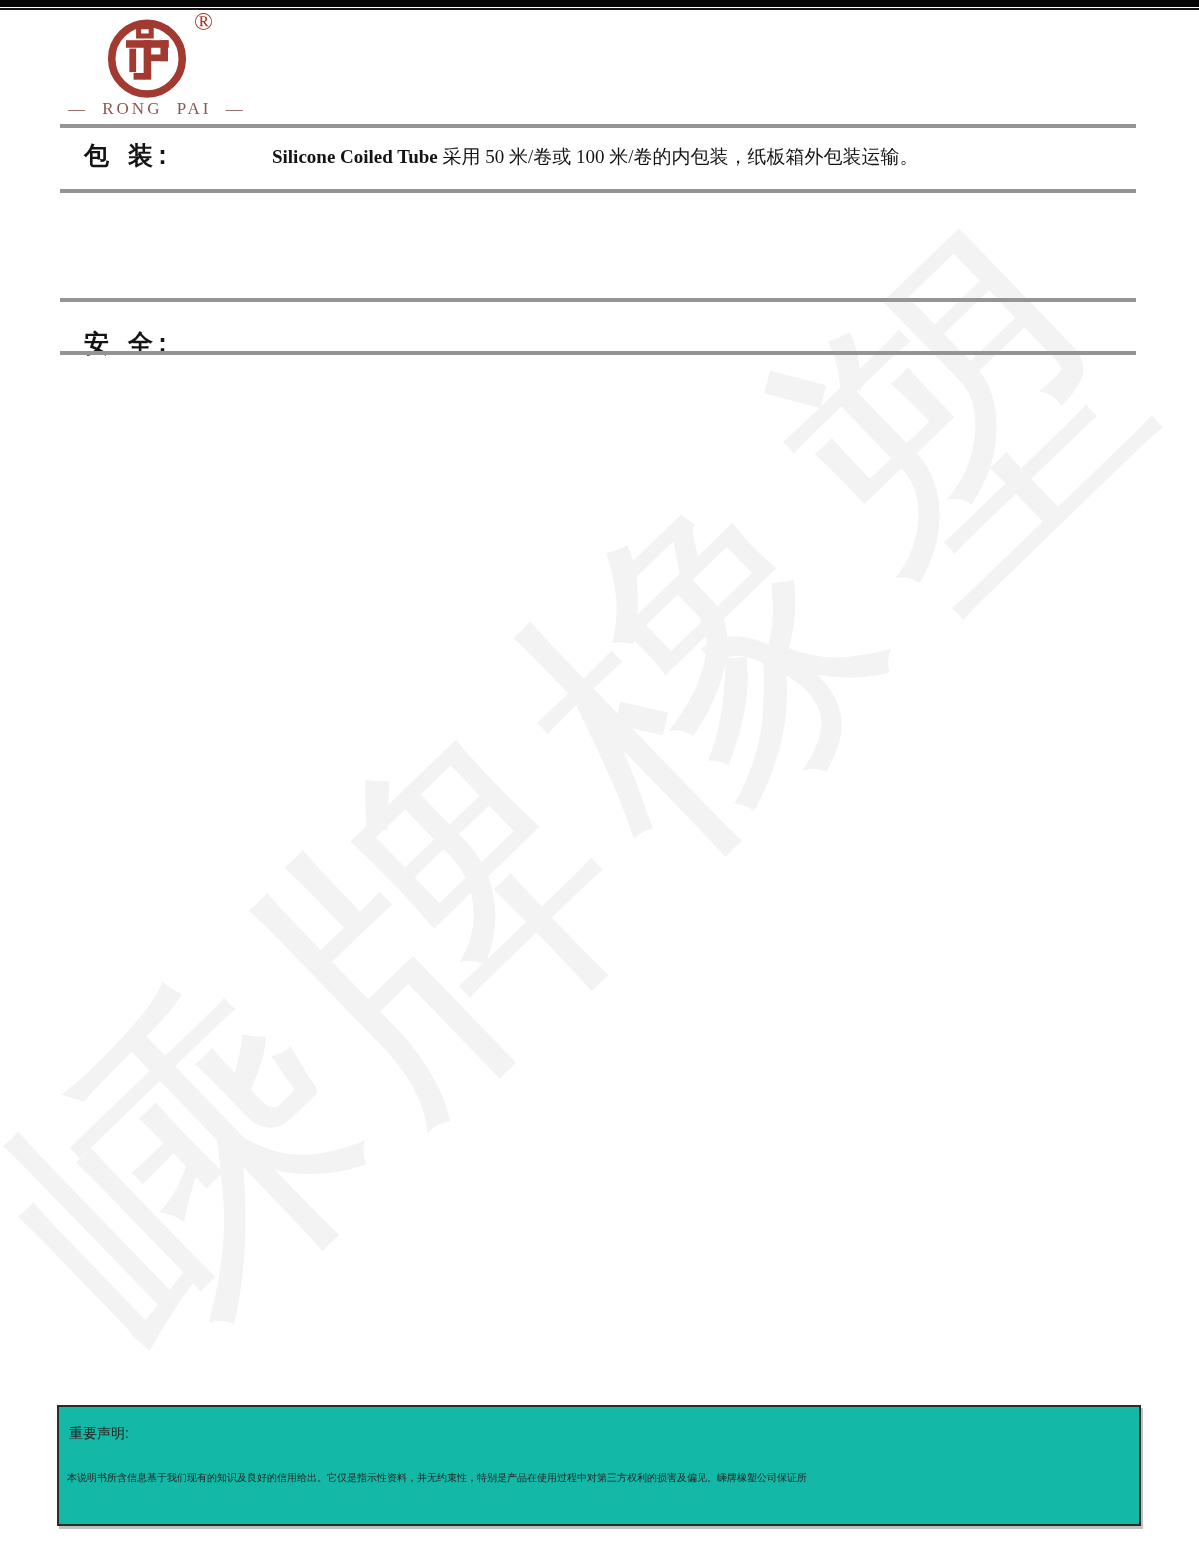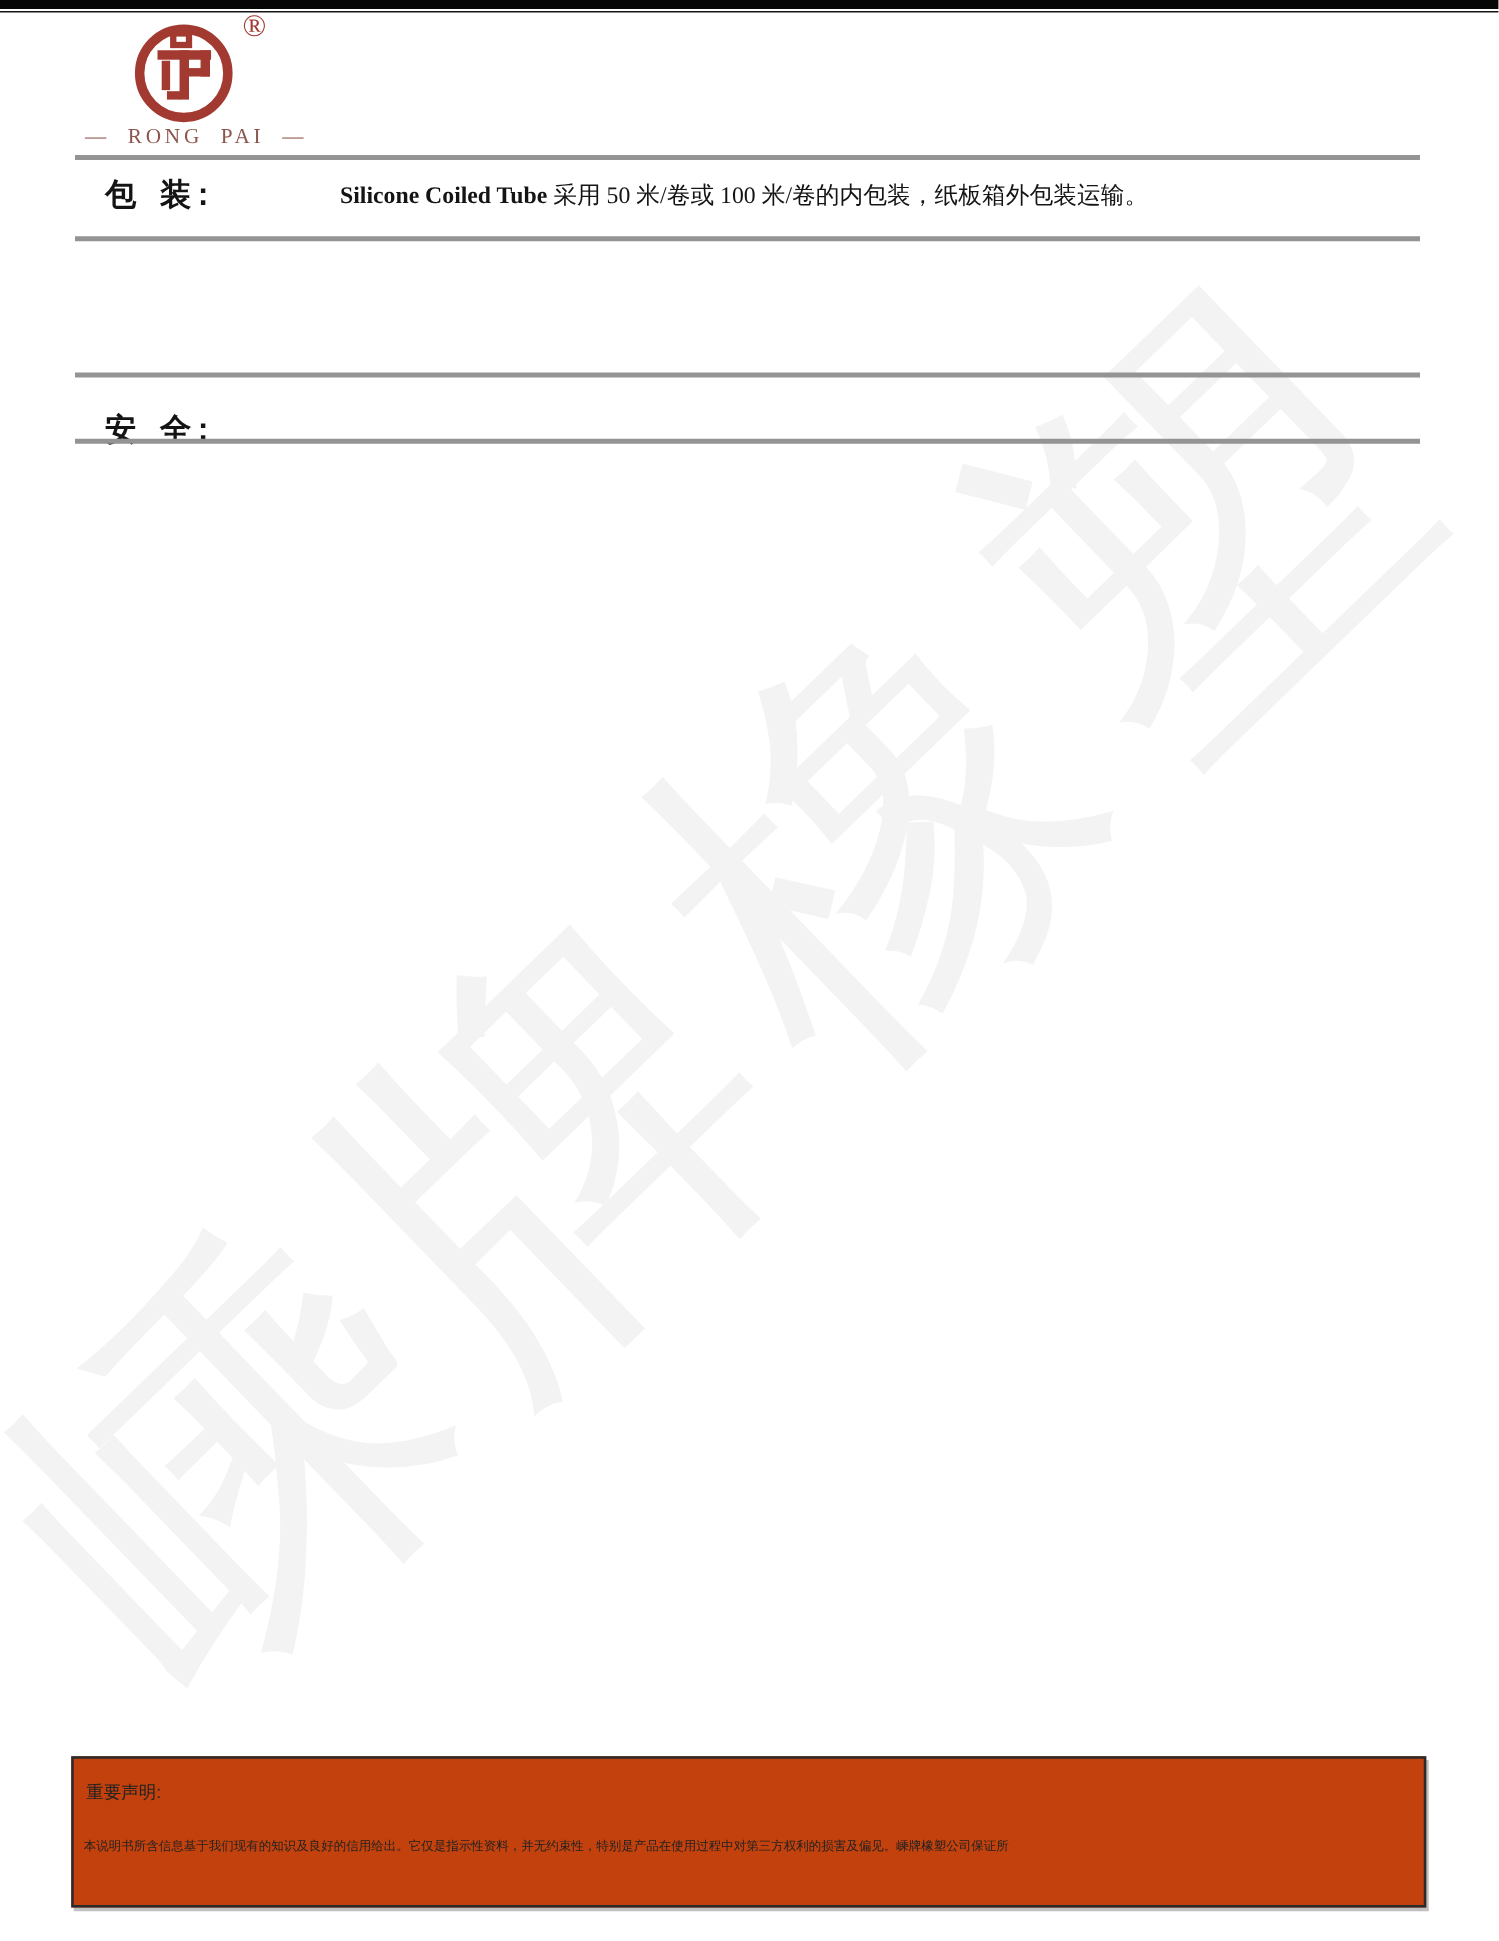--- a/index.html
+++ b/index.html
@@ -80,21 +80,21 @@
 
   
   .notice-box {
     position: absolute; left: 57px; top: 1405px;
     width: 1080px; height: 117px;
     border: 2px solid #2b2b2b;
     box-shadow: 2px 3px 0 rgba(130,130,130,0.5);
     z-index: 2;
     font-family: "Liberation Sans", sans-serif;
     color: #222222;
-    background: #c2410c;
+    background: #14b8a6;
   }
   .notice-title { position: absolute; left: 10px; top: 18px; font-size: 14px; }
   .notice-text  { position: absolute; left: 8px;  top: 62px; width: 1066px;
                   font-size: 10px; line-height: 17px; }
 </style>
 </head>
 <body>
 
 <div class="page">
 

